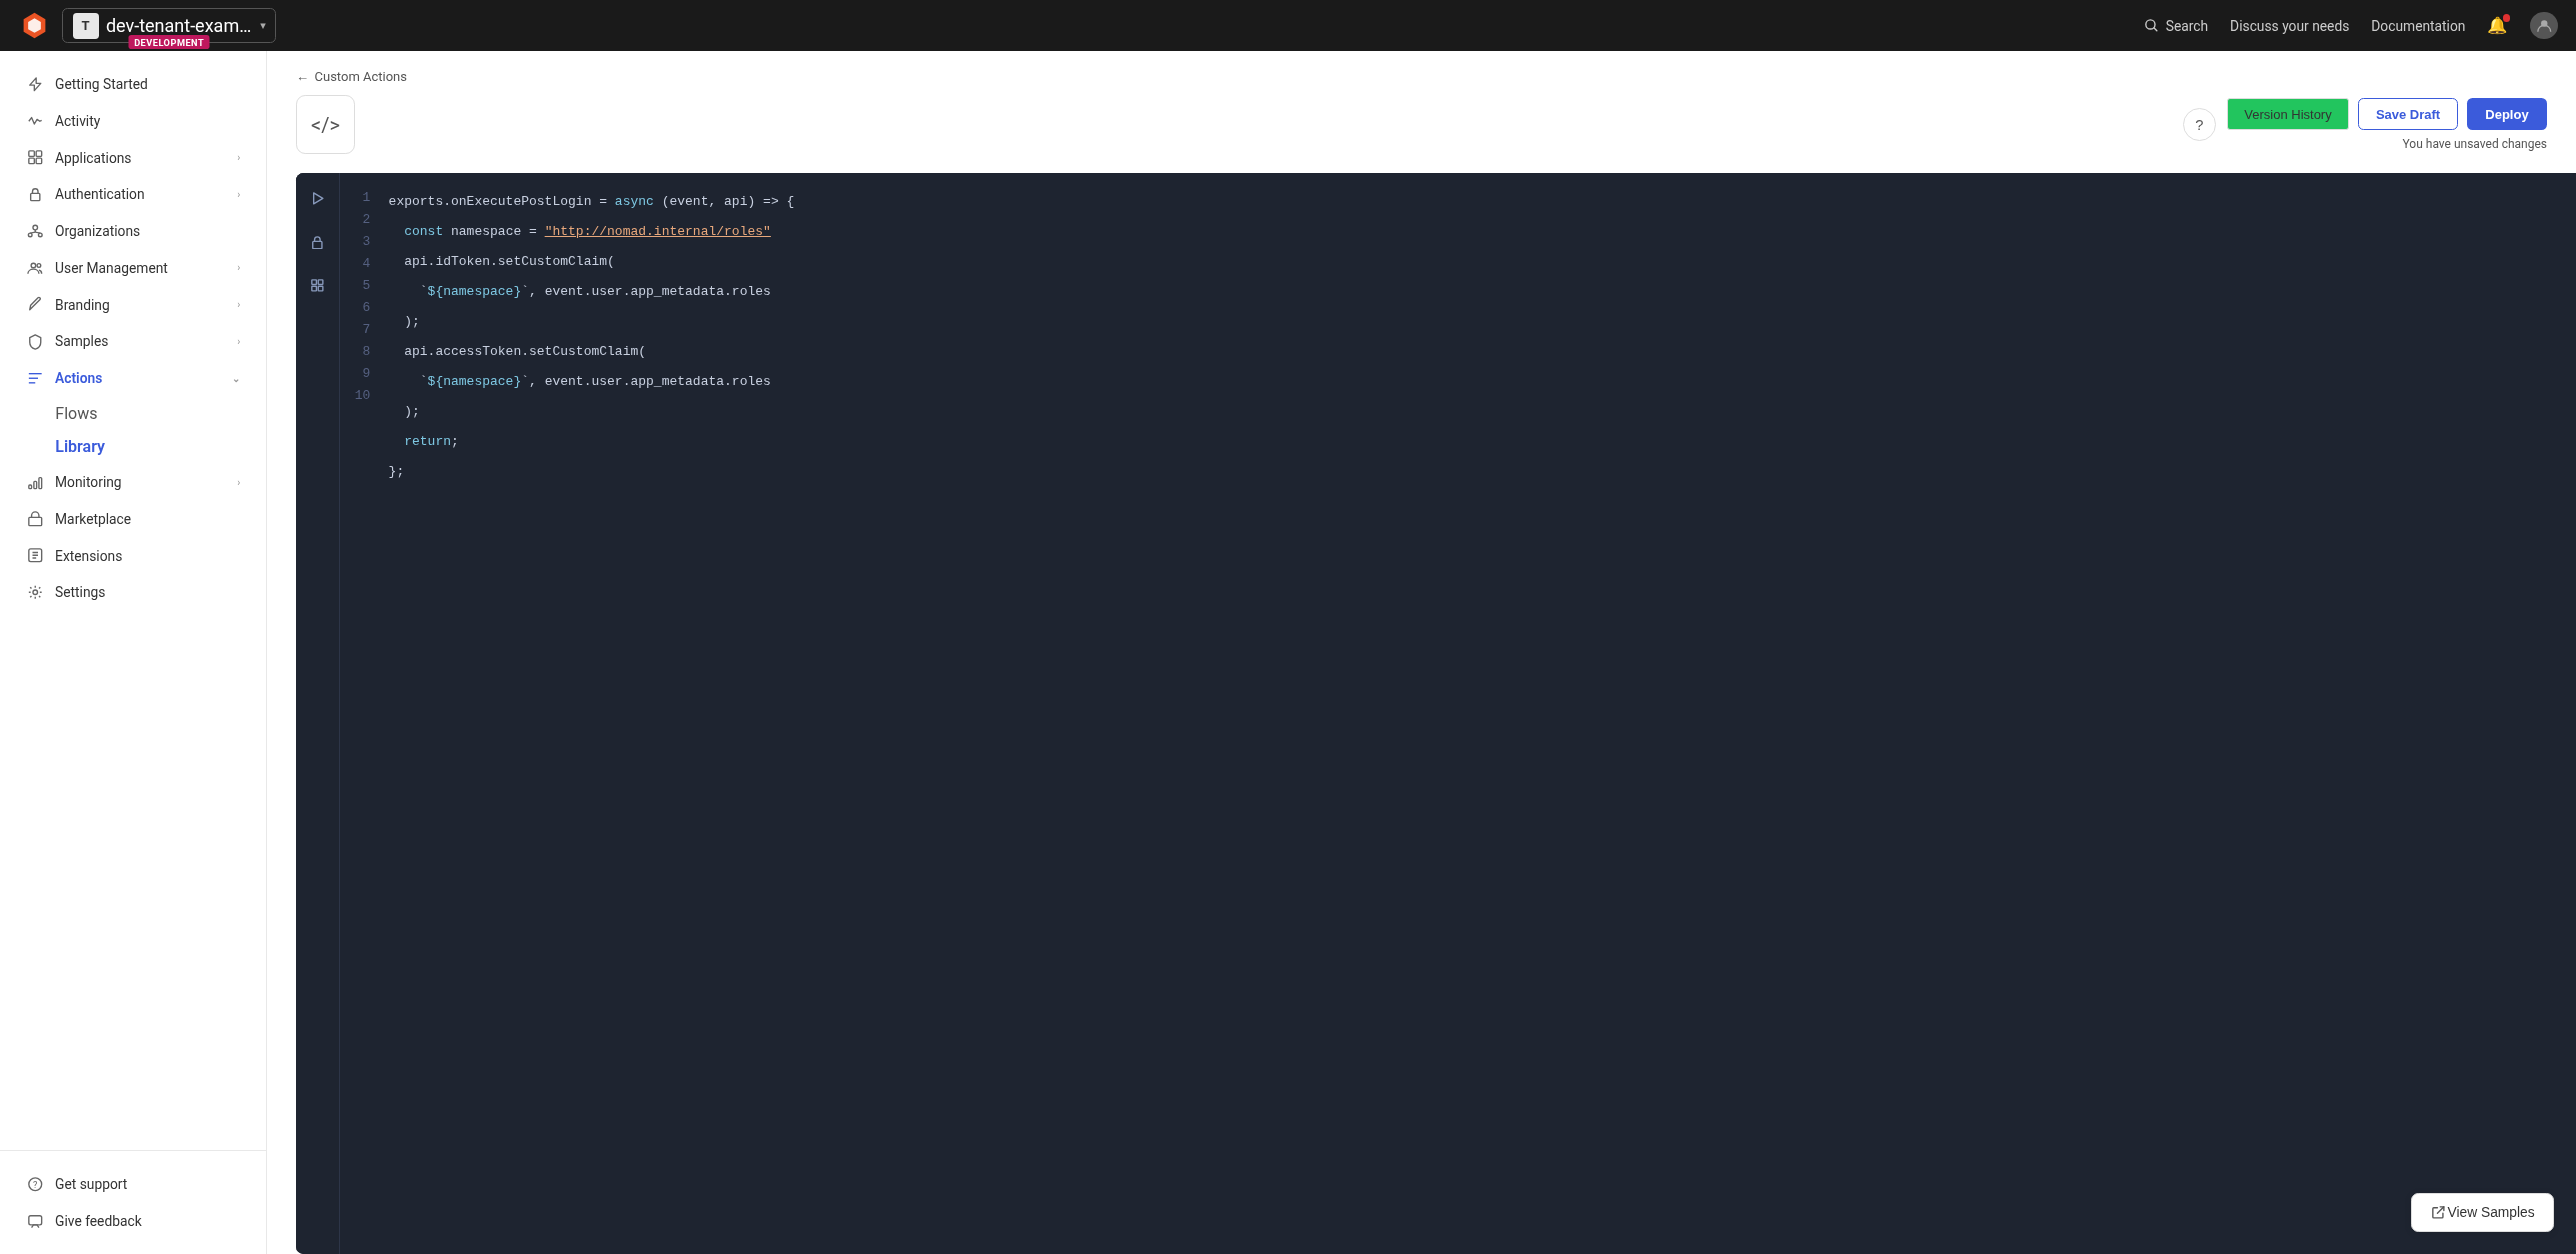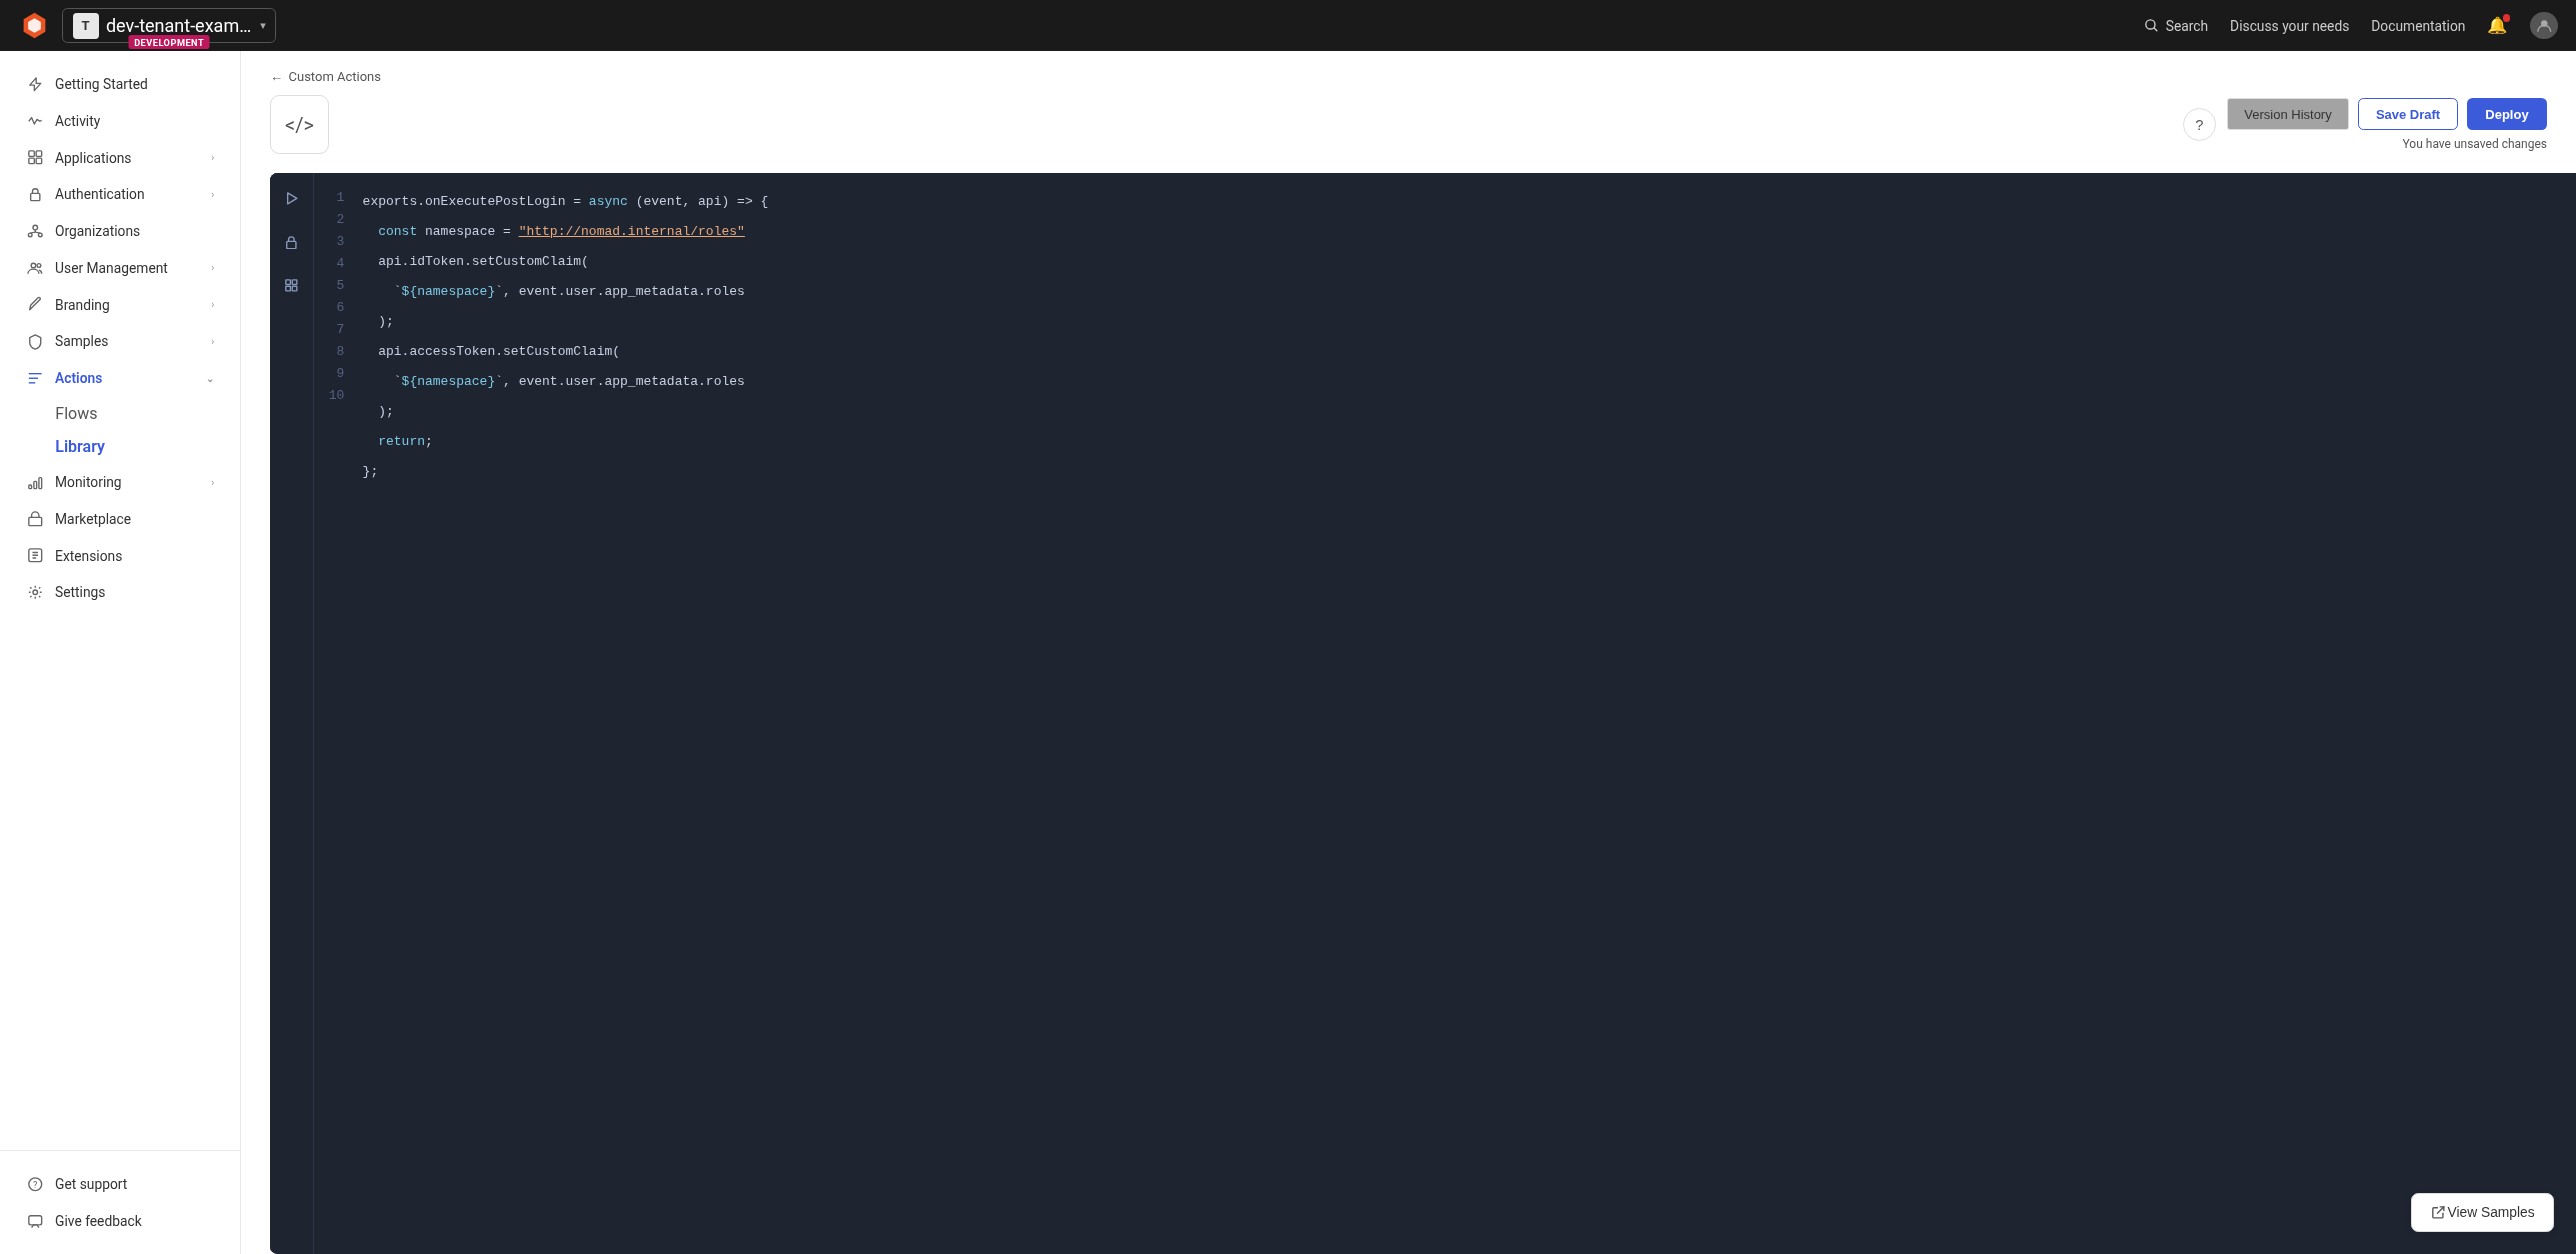--- a/index.html
+++ b/index.html
@@ -78,21 +78,21 @@
 
     
     .main-layout {
       display: flex;
       flex: 1;
       overflow: hidden;
     }
 
     
     .sidebar {
-      width: 241px;
+      width: 267px;
       background: #fff;
       border-right: 0.9px solid #e8e8e8;
       display: flex;
       flex-direction: column;
       padding: 14.7px 0;
       overflow-y: auto;
       flex-shrink: 0;
     }
     .sidebar-item {
       display: flex; align-items: center; gap: 11px;
@@ -157,21 +157,21 @@
     .page-title { font-size: 27.6px; font-weight: 700; color: #1a1a1a; margin-bottom: 3.7px; }
     .page-subtitle { font-size: 13px; color: #777; }
     .btn-help {
       width: 33px; height: 33px; border-radius: 50%;
       border: 0.9px solid #ddd; background: #fff;
       display: flex; align-items: center; justify-content: center;
       cursor: pointer; font-size: 14.7px; color: #555;
     }
     .btn-version-history {
       padding: 7.3px 16.5px; border: 0.9px solid #ddd;
-      background: #a3a3a3; border-radius: 3px;
+      background: #22c55e; border-radius: 3px;
       font-size: 13px; font-weight: 500; color: #333; cursor: pointer;
     }
     .btn-save-draft {
       padding: 7.3px 16.5px; border: 1.8px solid #3b5bdb;
       background: #fff; border-radius: 5.5px;
       font-size: 13px; font-weight: 600; color: #3b5bdb; cursor: pointer;
     }
     .btn-deploy {
       padding: 7.3px 18.4px; border: none;
       background: #3b5bdb; border-radius: 5.5px;

